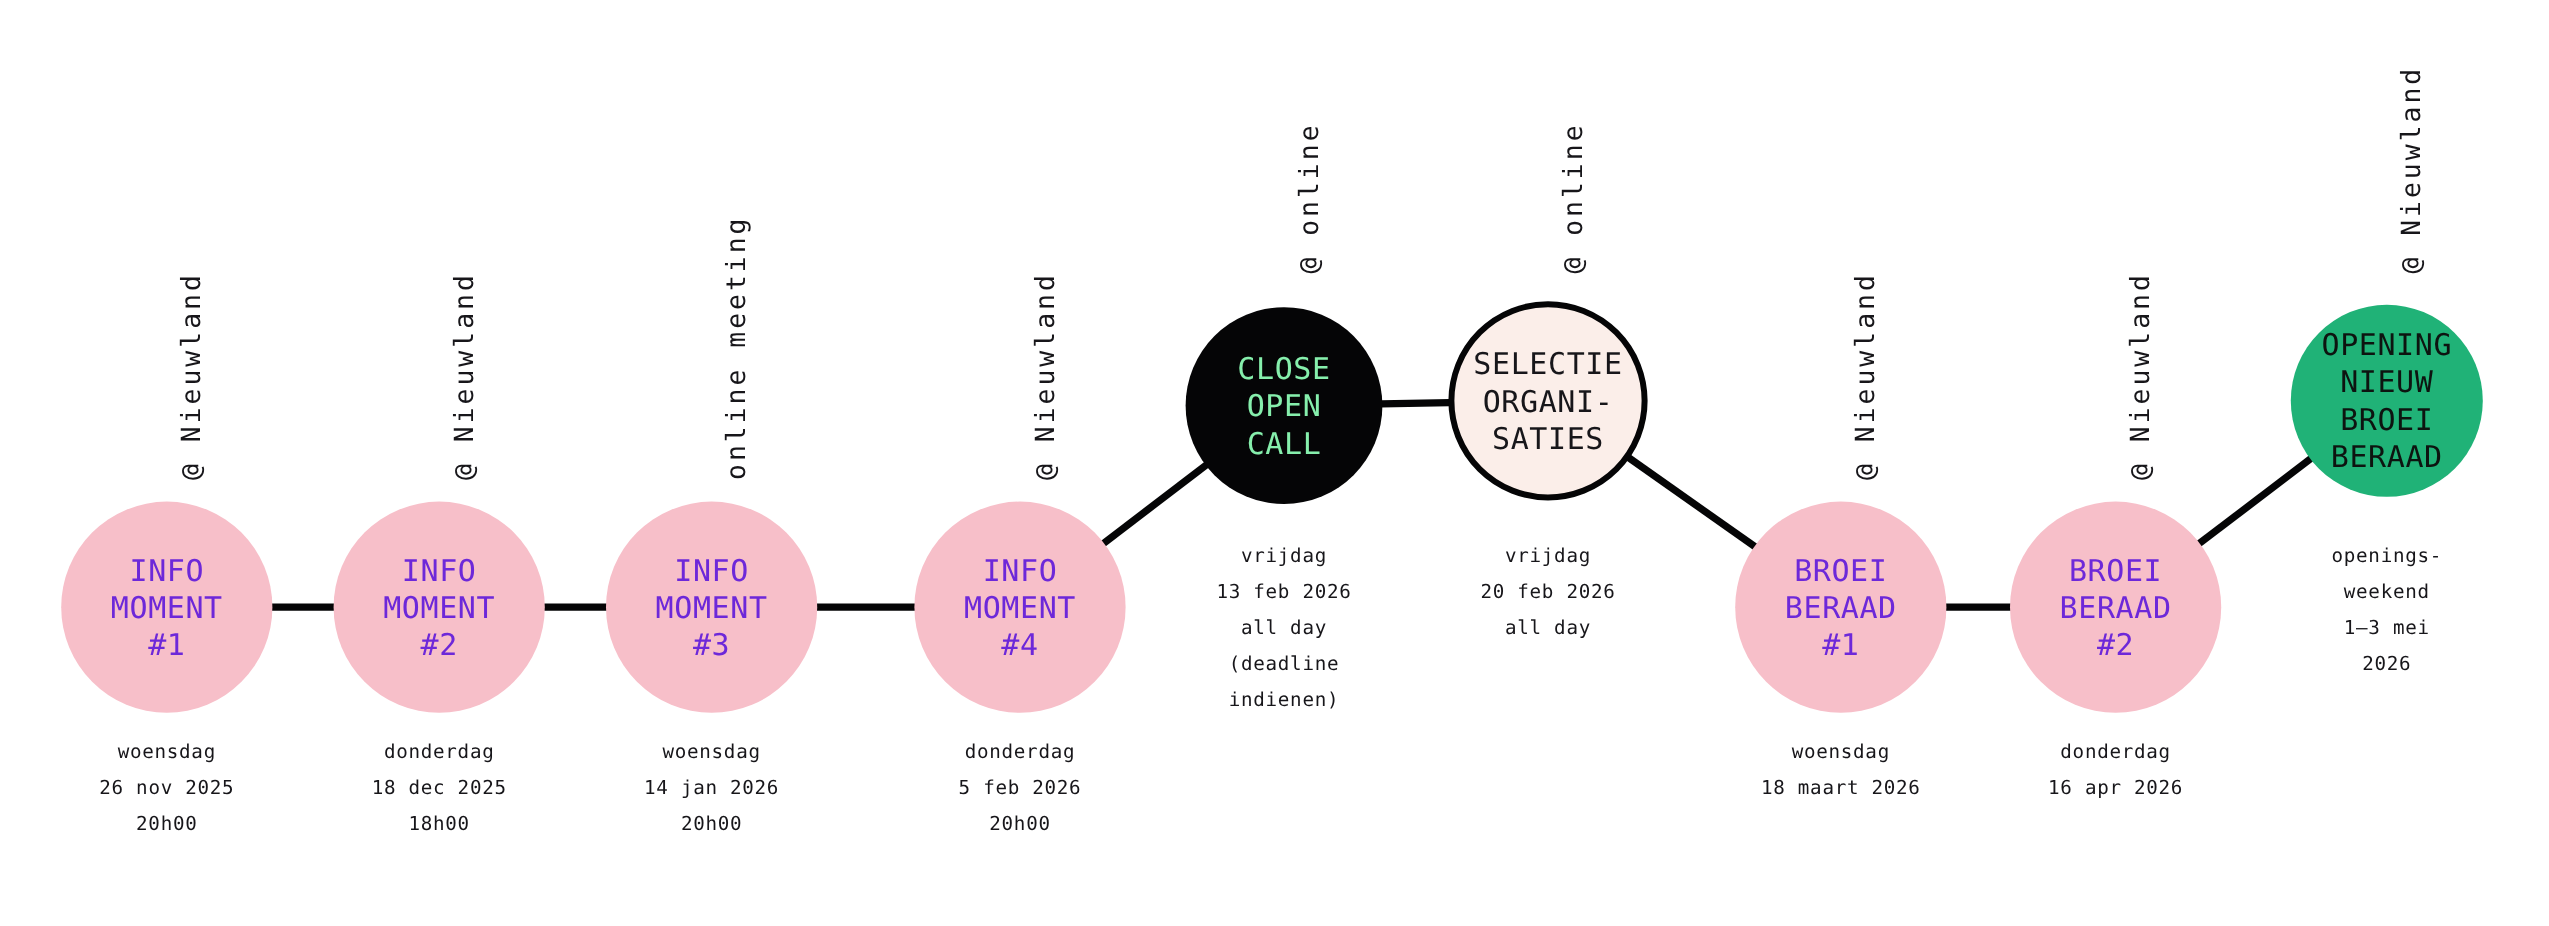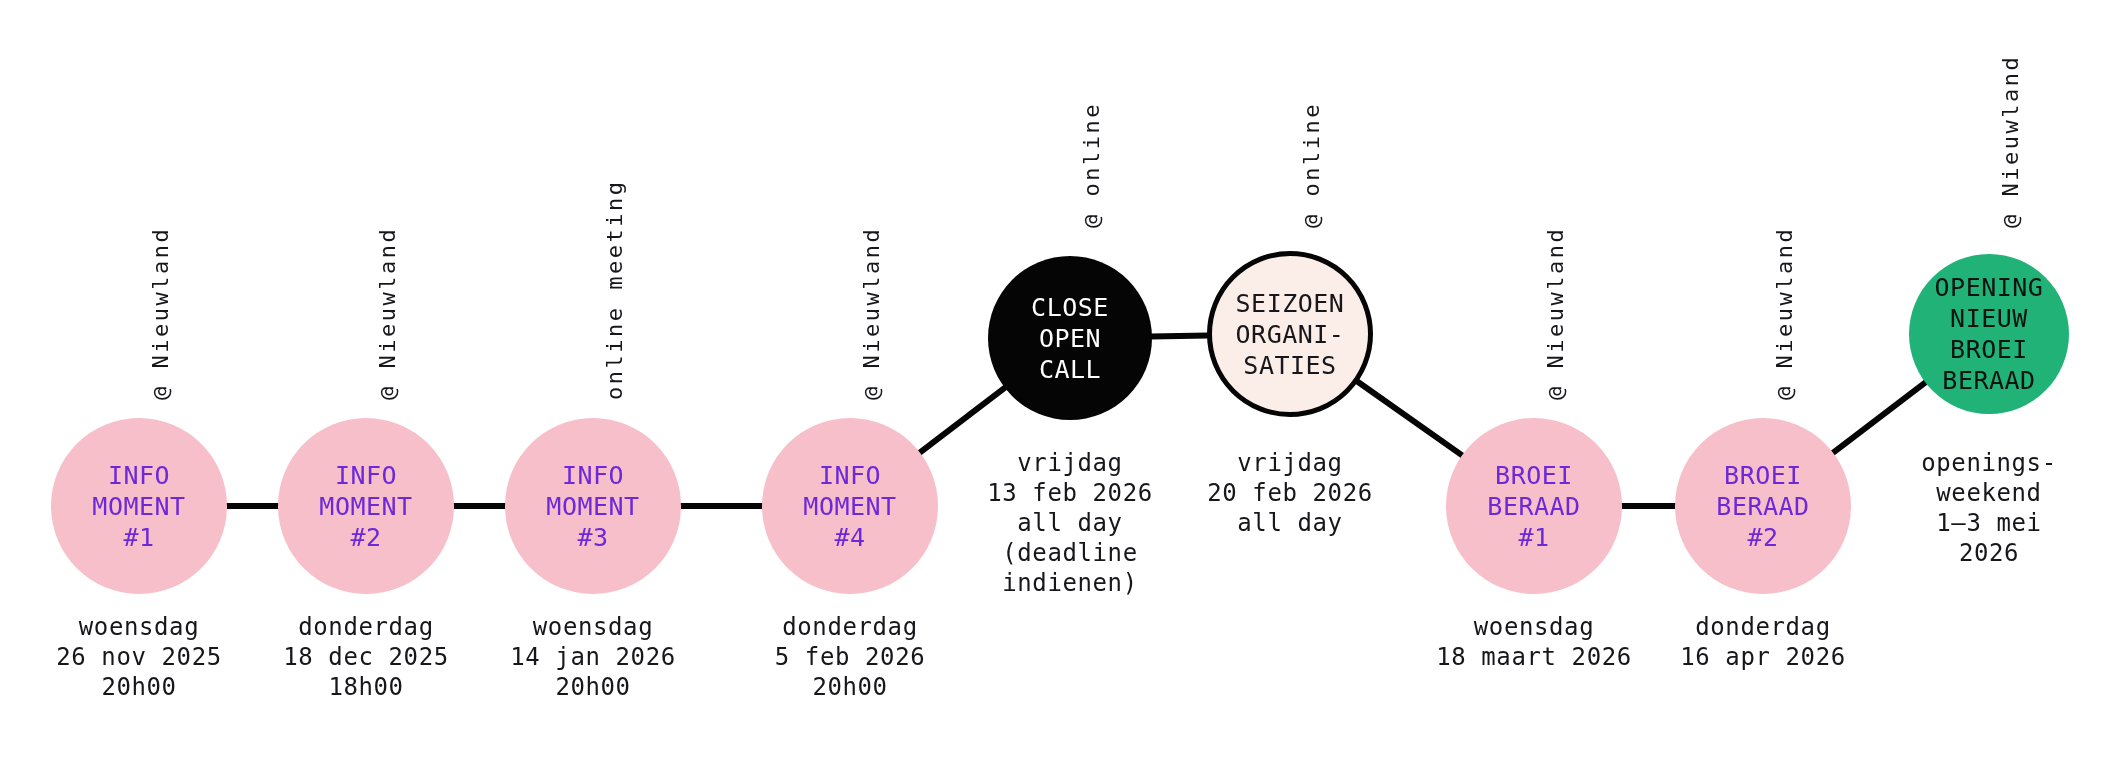--- a/index.html
+++ b/index.html
@@ -42,21 +42,21 @@
     letter-spacing: 0.5px;
     font-weight: 400;
     white-space: pre-line;
   }
   .b-pink {
     background: #f7bfc9;
     color: #6d28d9;
   }
   .b-black {
     background: #050506;
-    color: #ffffff;
+    color: #86efac;
   }
   .b-cream {
     background: #fbeee9;
     color: #17161a;
     border: 5px solid #050506;
   }
   .b-green {
     background: #20b277;
     color: #0d1410;
   }
@@ -68,21 +68,21 @@
     letter-spacing: 2.5px;
     color: #17161a;
     white-space: nowrap;
     transform-origin: 0 0;
     transform: rotate(-90deg);
   }
   .caption {
     position: absolute;
     z-index: 2;
     text-align: center;
-    font-size: 24px;
+    font-size: 16px;
     line-height: 30px;
     letter-spacing: 0.6px;
     color: #17161a;
     white-space: pre-line;
   }
 </style>
 </head>
 <body>
 
 <div id="stage">
@@ -138,21 +138,21 @@
 OPEN
 CALL</div>
       </div>
       <div class="venue" style="left: 1081px; top: 228px;">@ online</div>
       <div class="caption" style="left: 930px; top: 448px; width: 280px;">vrijdag
 13 feb 2026
 all day
 (deadline
 indienen)</div>
       <div class="bubble b-cream" style="left: 1207px; top: 251px; width: 166px; height: 166px;">
-        <div class="btext">SEIZOEN
+        <div class="btext">SELECTIE
 ORGANI-
 SATIES</div>
       </div>
       <div class="venue" style="left: 1301px; top: 228px;">@ online</div>
       <div class="caption" style="left: 1150px; top: 448px; width: 280px;">vrijdag
 20 feb 2026
 all day</div>
       <div class="bubble b-pink" style="left: 1446px; top: 418px; width: 176px; height: 176px;">
         <div class="btext">BROEI
 BERAAD

